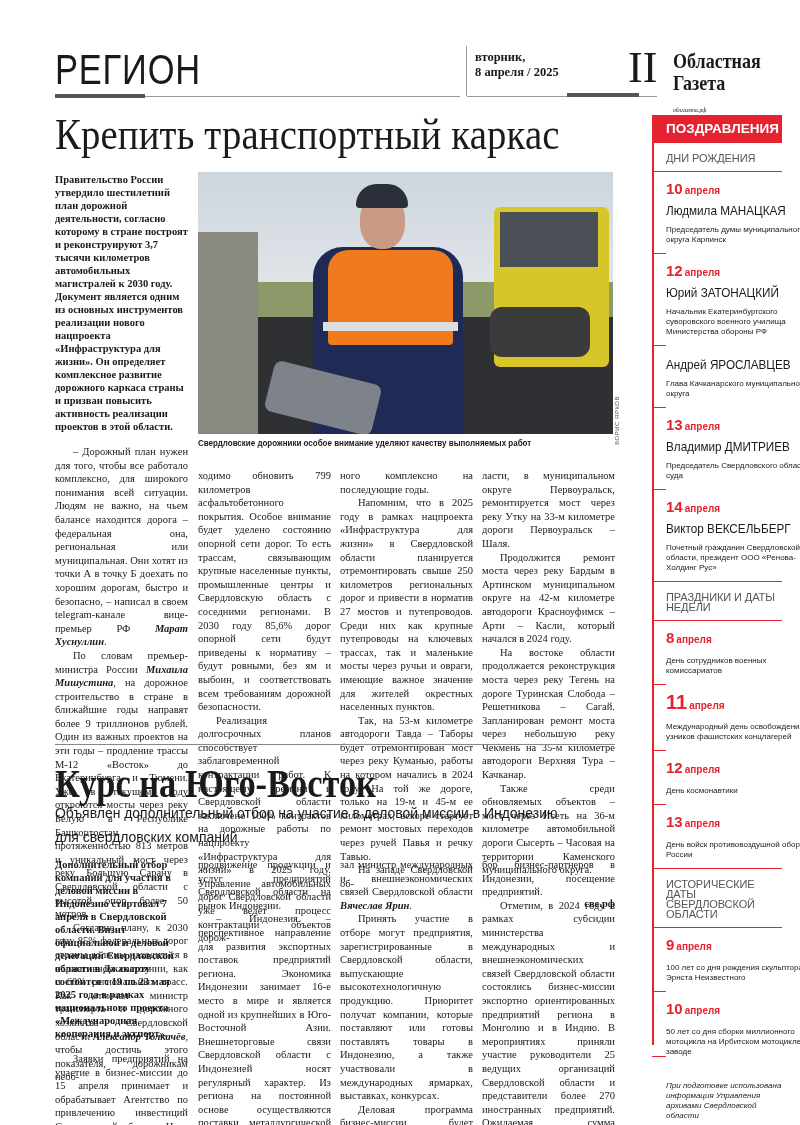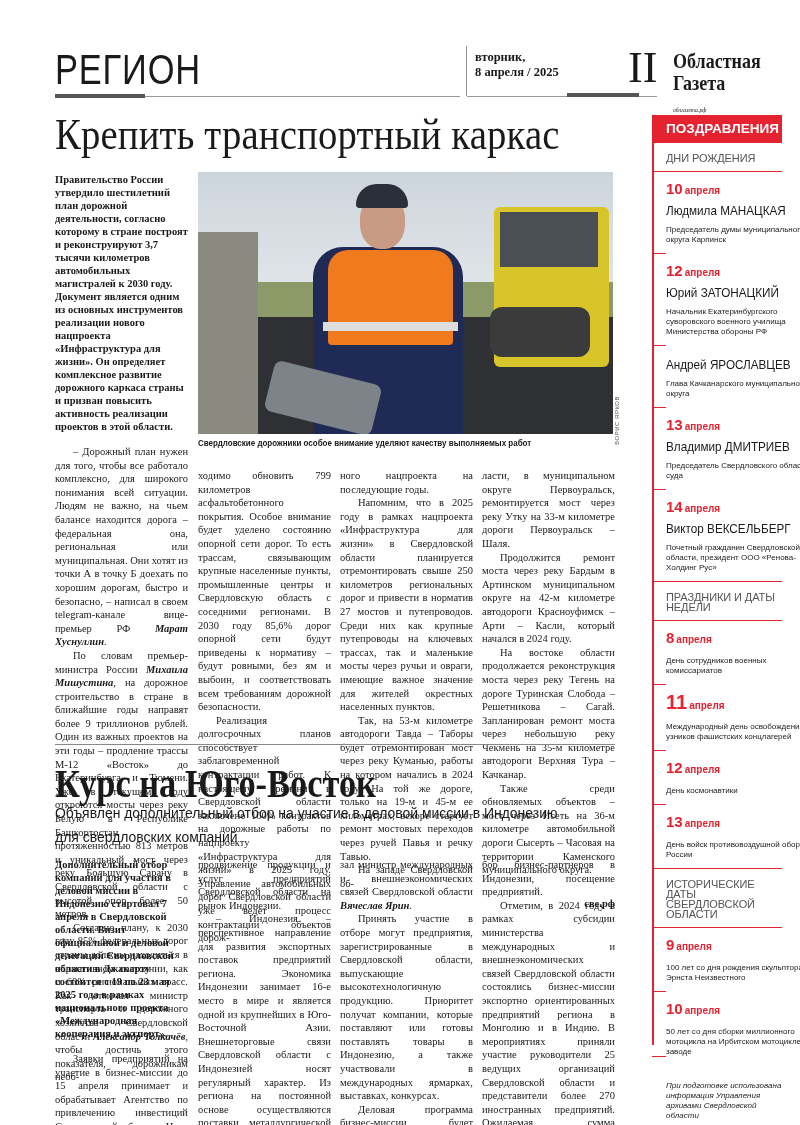--- a/index.html
+++ b/index.html
@@ -112,21 +112,21 @@
   <div class="console"></div>
 </div>
 <div class="credit">БОРИС ЯРКОВ</div>
 <div class="caption">Свердловские дорожники особое внимание уделяют качеству выполняемых работ</div>
 
 <div class="col" style="left:198px; top:469px; width:133px;">
   <p style="text-indent:0">ходимо обновить 799 километров асфальтобетонного покрытия. Особое внимание будет уделено состоянию опорной сети дорог. То есть трассам, связывающим крупные населенные пункты, промышленные центры и Свердловскую область с соседними регионами. В 2030 году 85,6% дорог опорной сети будут приведены к нормативу – будут ровными, без ям и выбоин, и соответствовать всем требованиям дорожной безопасности.</p>
   <p>Реализация долгосрочных планов способствует заблаговременной контрактации работ. К настоящему времени в Свердловской области заключено 100% контрактов на дорожные работы по нацпроекту «Инфраструктура для жизни» в 2025 году. Управление автомобильных дорог Свердловской области уже ведет процесс контрактации объектов дорож-</p>
 </div>
 <div class="col" style="left:340px; top:469px; width:133px;">
-  <p style="text-indent:0">ного нацпроекта на последующие годы.</p>
+  <p style="text-indent:0">ного комплексно на последующие годы.</p>
   <p>Напомним, что в 2025 году в рамках нацпроекта «Инфраструктура для жизни» в Свердловской области планируется отремонтировать свыше 250 километров региональных дорог и привести в норматив 27 мостов и путепроводов. Среди них как крупные путепроводы на ключевых трассах, так и маленькие мосты через ручьи и овраги, имеющие важное значение для жителей окрестных населенных пунктов.</p>
   <p>Так, на 53-м километре автодороги Тавда – Таборы будет отремонтирован мост через реку Куманью, работы на котором начались в 2024 году. На той же дороге, только на 19-м и 45-м ее километрах, вскоре стартует ремонт мостовых переходов через ручей Павья и речку Тавью.</p>
   <p>На западе Свердловской об-</p>
 </div>
 <div class="col" style="left:482px; top:469px; width:133px;">
   <p style="text-indent:0">ласти, в муниципальном округе Первоуральск, ремонтируется мост через реку Утку на 33-м километре дороги Первоуральск – Шаля.</p>
   <p>Продолжится ремонт моста через реку Бардым в Артинском муниципальном округе на 42-м километре автодороги Красноуфимск – Арти – Касли, который начался в 2024 году.</p>
   <p>На востоке области продолжается реконструкция моста через реку Тегень на дороге Туринская Слобода – Решетникова – Сагай. Запланирован ремонт моста через небольшую реку Чекмень на 35-м километре автодороги Верхняя Тура – Качканар.</p>
   <p>Также среди обновляемых объектов – мост через Исеть на 36-м километре автомобильной дороги Сысерть – Часовая на территории Каменского муниципального округа.</p>
   <p class="src">све.рф</p>

